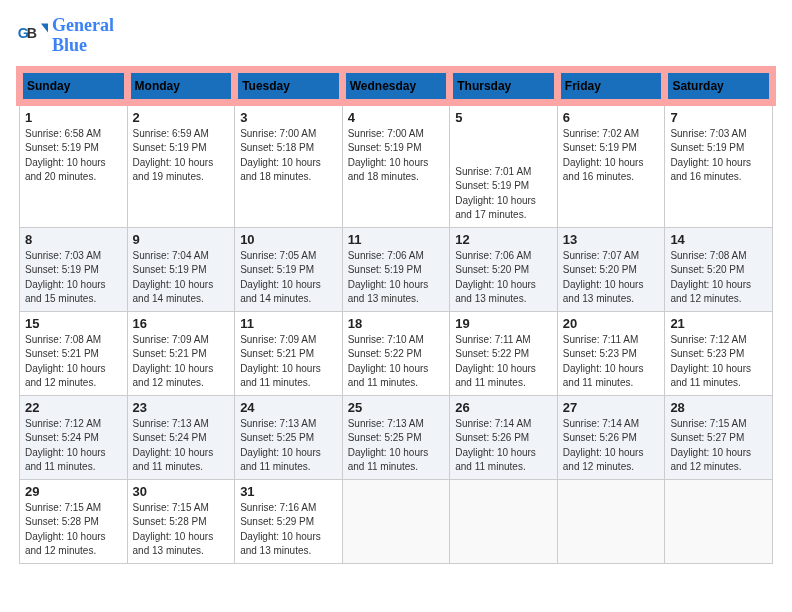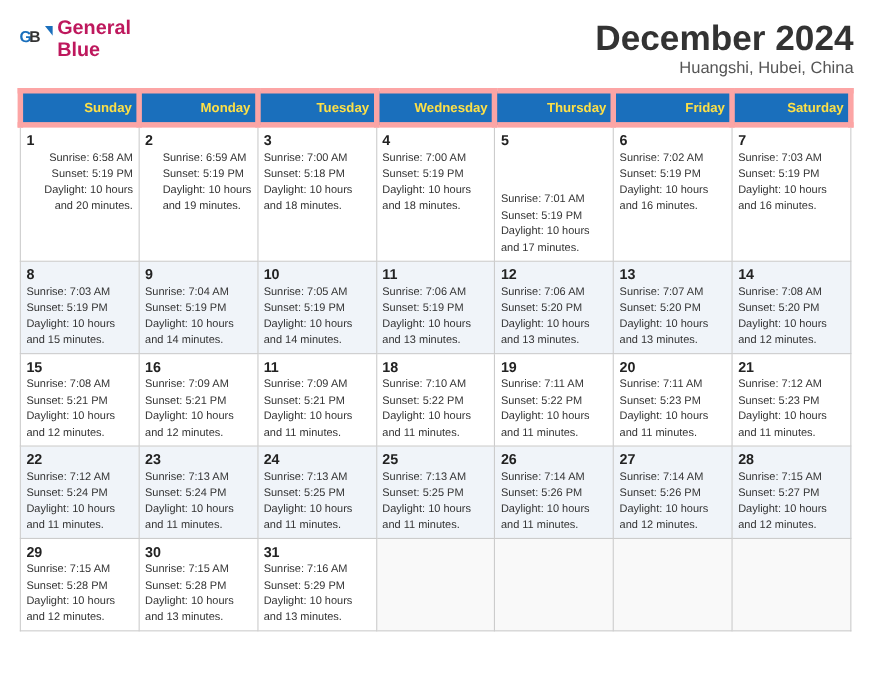--- a/index.html
+++ b/index.html
@@ -20,21 +20,21 @@
       display: flex;
       align-items: center;
       gap: 4px;
     }
     .logo-text {
       font-size: 18px;
       font-weight: bold;
       color: #333;
       line-height: 1.1;
     }
-    .logo-text span { color: #be185d; }
+    .logo-text span { color: #3b82f6; font-family: Liberation Serif, serif; }
     .logo-icon {
       width: 32px;
       height: 32px;
     }
     .title-block { text-align: right; }
     .month-title {
       font-size: 32px;
       font-weight: bold;
       color: #333;
     }
@@ -42,26 +42,26 @@
       font-size: 15px;
       color: #555;
     }
     .calendar {
       width: 100%;
       border-collapse: collapse;
       font-size: 10.5px;
     }
     .calendar th {
       background: #1a6fbc;
-      color: #fde047;
+      color: #000000;
       padding: 6px 4px;
-      text-align: right;
+      text-align: left;
       font-size: 12px;
       font-weight: bold;
-      border: 5px solid #fca5a5;
+      border: 7px solid #fca5a5;
     }
     .calendar td {
       border: 1px solid #ccc;
       vertical-align: top;
       padding: 4px 5px;
       width: 14.28%;
       height: 80px;
       background: #fff;
     }
     .calendar tr:nth-child(even) td {
@@ -99,51 +99,47 @@
     </svg>
     <div>
       <div class="logo-text">
         <span>General</span>
       </div>
       <div class="logo-text">
         <span>Blue</span>
       </div>
     </div>
   </div>
-  <div class="title-block">
-    <div class="month-title">December 2024</div>
-    <div class="subtitle">Huangshi, Hubei, China</div>
-  </div>
 </div>
 
 <table class="calendar">
   <thead>
     <tr>
 
     <th>Sunday</th>
         <th>Monday</th>
         <th>Tuesday</th>
         <th>Wednesday</th>
         <th>Thursday</th>
         <th>Friday</th>
         <th>Saturday</th>
       </tr>
   </thead>
   <tbody id="calendar-body">
   <tr>
         <td>
           <span class="day-num">1</span>
-          <div class="day-info" style="white-space: pre-line; text-align: right;">Sunrise: 6:58 AM
+          <div class="day-info" style="white-space: pre-line;">Sunrise: 6:58 AM
 Sunset: 5:19 PM
 Daylight: 10 hours
 and 20 minutes.</div>
         </td>
         <td>
           <span class="day-num">2</span>
-          <div class="day-info" style="white-space: pre-line; margin-left: 16px;">Sunrise: 6:59 AM
+          <div class="day-info" style="white-space: pre-line;">Sunrise: 6:59 AM
 Sunset: 5:19 PM
 Daylight: 10 hours
 and 19 minutes.</div>
         </td>
         <td>
           <span class="day-num">3</span>
           <div class="day-info" style="white-space: pre-line;">Sunrise: 7:00 AM
 Sunset: 5:18 PM
 Daylight: 10 hours
 and 18 minutes.</div>

